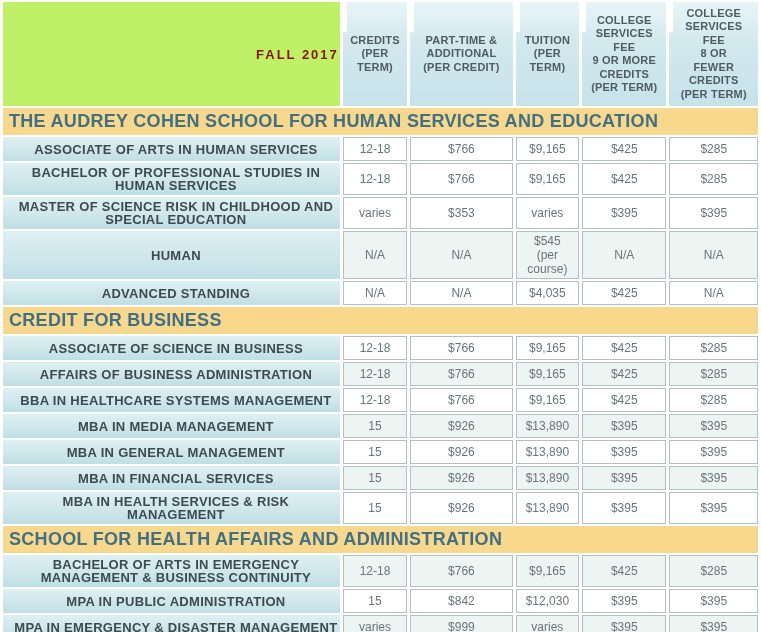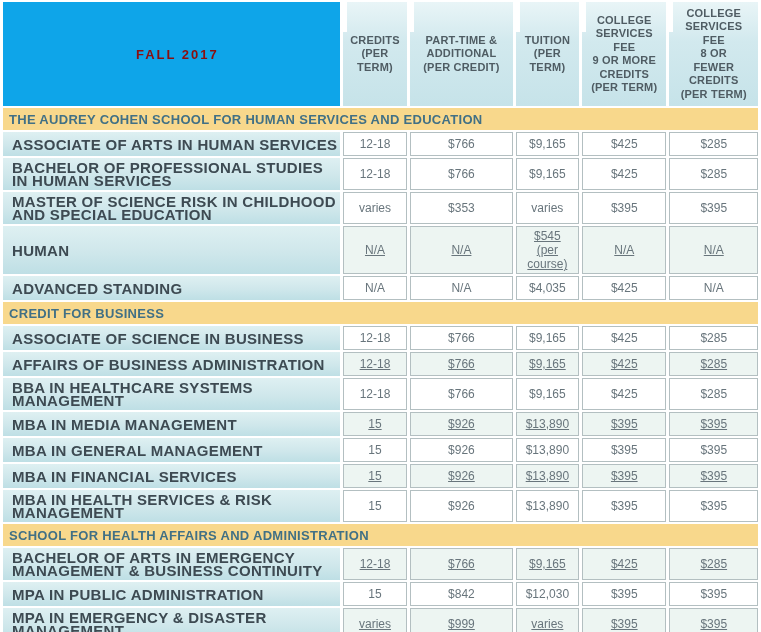--- a/index.html
+++ b/index.html
@@ -14,22 +14,22 @@
   col.c0 { width:335px; }
   col.c1 { width:64px; }
   col.c2 { width:102px; }
   col.c3 { width:63px; }
   col.c4 { width:84px; }
   col.c5 { width:88px; }
 
   th, td { overflow:hidden; }
 
   th.corner {
-    background:#0ea5e9;
-    text-align:center;
+    background:#bef264;
+    text-align:right;
     vertical-align:middle;
   }
   .fall-title {
     color:#8b0f0f;
     font-size:13px;
     font-weight:bold;
     letter-spacing:2px;
     padding-left:12px;
     display:inline-block;
   }
@@ -51,52 +51,53 @@
     content:"";
     position:absolute;
     top:0; left:0;
     width:4px; height:30px;
     background:#ffffff;
   }
 
   td.section {
     background:#f8d88c;
     color:#417085;
-    font-size:13px;
+    font-size:18px;
     font-weight:bold;
     letter-spacing:0.3px;
     padding:3px 6px;
     height:16px;
     vertical-align:middle;
   }
 
   td.label {
     background: linear-gradient(180deg, #def0f2 0%, #cfe7eb 55%, #bedfe5 100%);
     color:#3d4a52;
-    font-size:15px;
+    font-size:13px;
     font-weight:bold;
     letter-spacing:0.3px;
     line-height:13px;
     padding:3px 0 3px 9px;
     vertical-align:middle;
     height:18px;
+    text-align:center;
   }
 
   td.data {
     background:#ffffff;
     border:1px solid #b3bfc1;
     color:#68757c;
     font-size:12px;
     text-align:center;
     vertical-align:middle;
     white-space:pre-line;
     line-height:14px;
     padding:2px;
   }
-  td.data.shaded { background:#edf5f2;text-decoration:underline; }
+  td.data.shaded { background:#edf5f2; }
 </style>
 </head>
 <body>
 
 <table class="fee-table" id="tuition-table">
   <colgroup>
     <col class="c0">
       <col class="c1">
       <col class="c2">
       <col class="c3">

